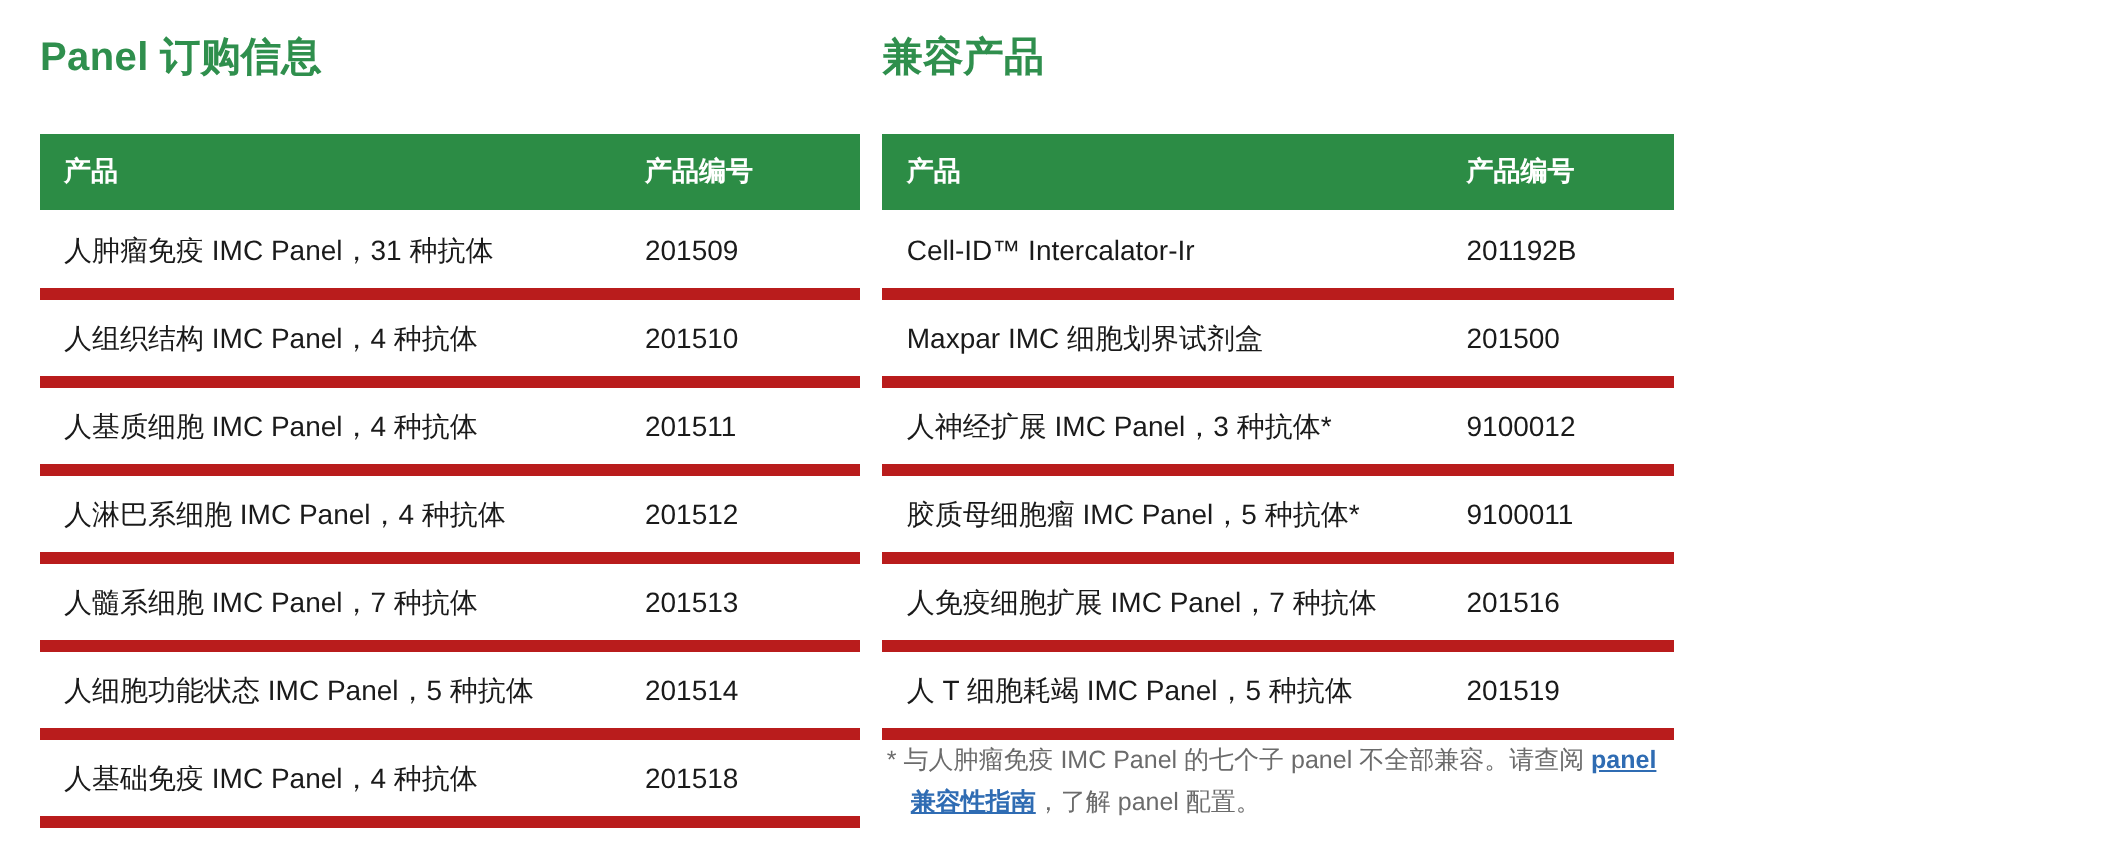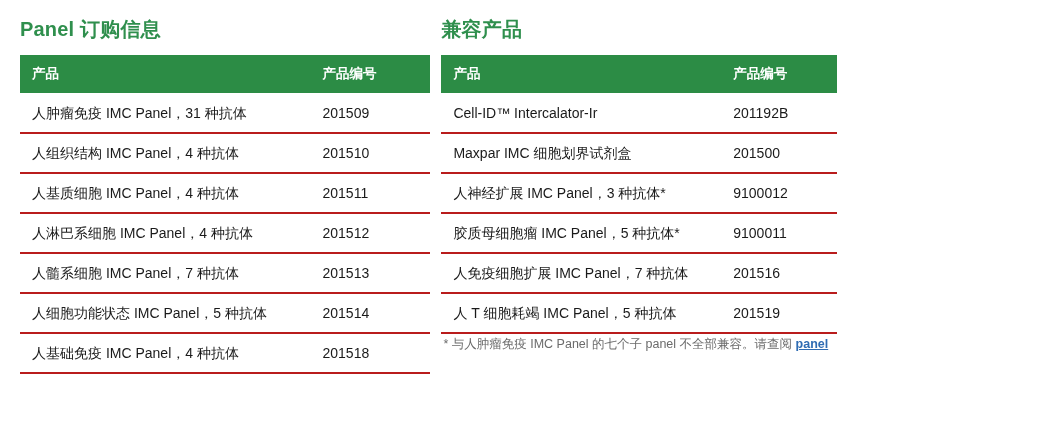--- a/index.html
+++ b/index.html
@@ -37,39 +37,39 @@
     font-weight: bold;
     color: #2f8f4d;
     letter-spacing: 0.2px;
     margin: 15px 0 0 0;
     line-height: 28px;
     white-space: nowrap;
   }
   table.ordering {
     width: 100%;
     border-collapse: collapse;
-    margin-top: 12px;
+    margin-top: 24px;
     table-layout: fixed;
   }
   table.ordering thead th {
     background: #2c8c45;
     color: #ffffff;
     font-size: 13.5px;
     font-weight: bold;
     text-align: left;
     padding: 11px 0 11px 12px;
     line-height: 16px;
   }
   table.ordering tbody td {
     font-size: 14px;
     color: #1a1a1a;
     text-align: left;
     padding: 9px 0 9px 12px;
     line-height: 20px;
-    border-bottom: 2px solid #b91c1c;
+    border-bottom: 6px solid #b91c1c;
     white-space: nowrap;
     overflow: hidden;
   }
   table.ordering tbody tr:first-child td {
     padding-top: 10px;
   }
   .c-name   { width: 72%; }
   .c-number { width: 28%; }
   .footnote {
     font-size: 12.5px;
@@ -169,16 +169,16 @@
           <td class="c-name">人免疫细胞扩展 IMC Panel，7 种抗体</td>
           <td class="c-number">201516</td>
         </tr>
         <tr>
           <td class="c-name">人 T 细胞耗竭 IMC Panel，5 种抗体</td>
           <td class="c-number">201519</td>
         </tr>
       </tbody>
     </table>
 
-    <div class="footnote"><span class="star">*</span><span> 与人肿瘤免疫 IMC Panel 的七个子 panel 不全部兼容。请查阅 </span><a class="link" href="#">panel</a></div>
+    <div class="footnote"><span class="star">*</span><span> 与人肿瘤免疫 IMC Panel 的七个子 panel 不全部兼容。请查阅 </span><a class="link" href="#">panel</a><span class="fn-line2"><a class="link" href="#">兼容性指南</a><span>，了解 panel 配置。</span></span></div>
   </div>
 
 </div>
 
 </body></html>

